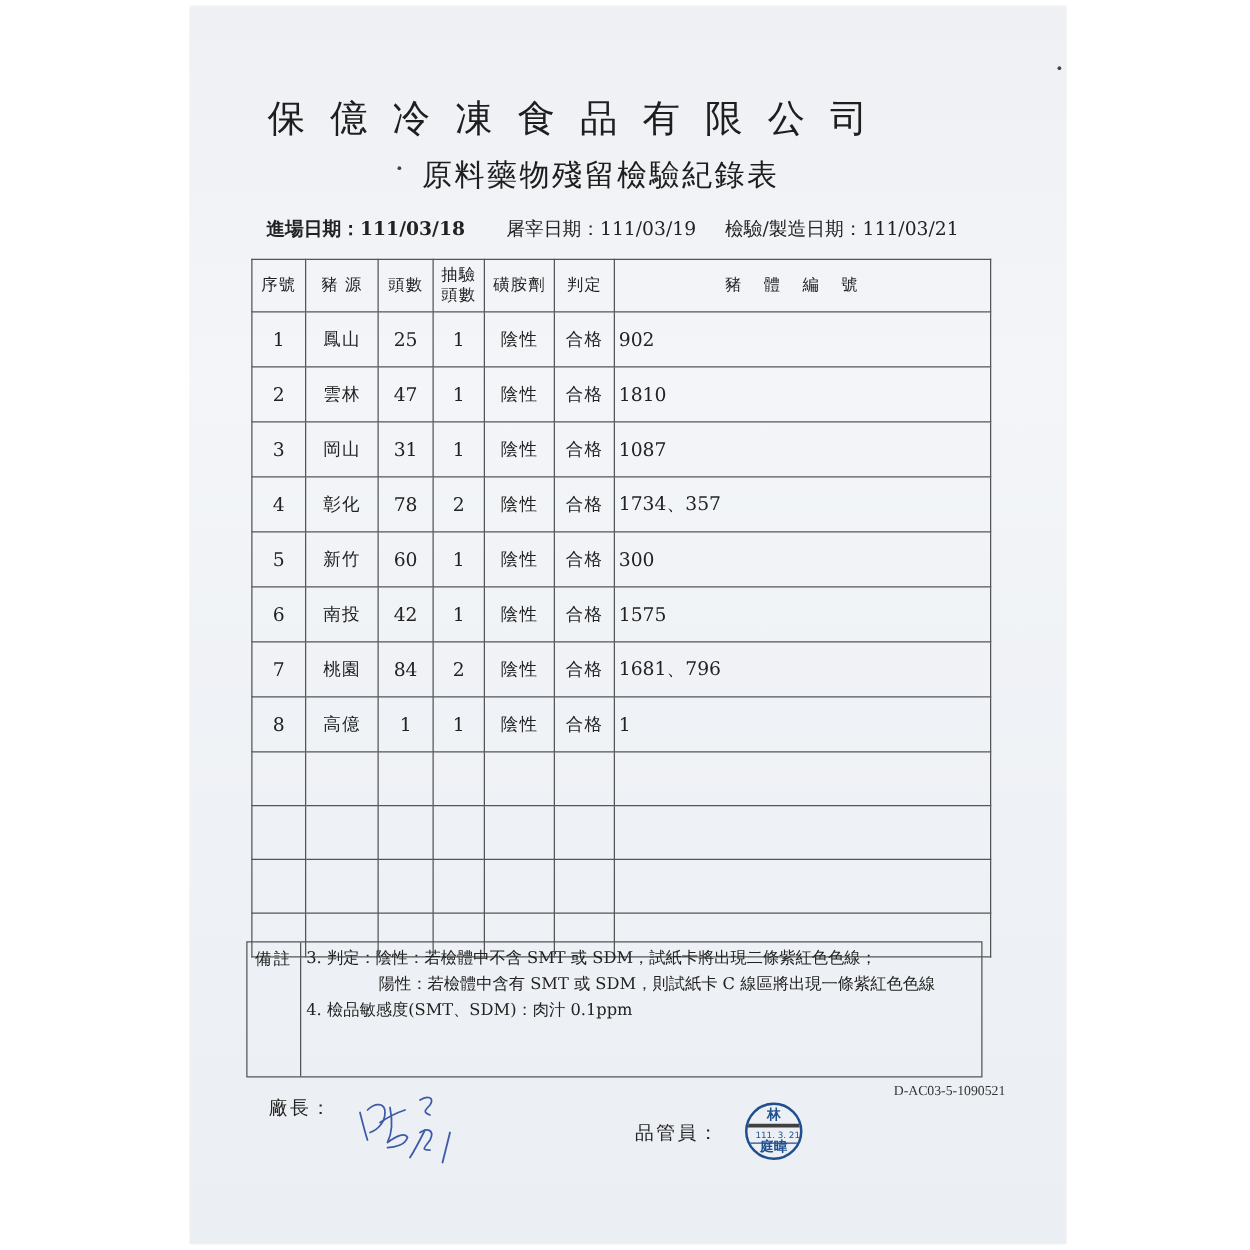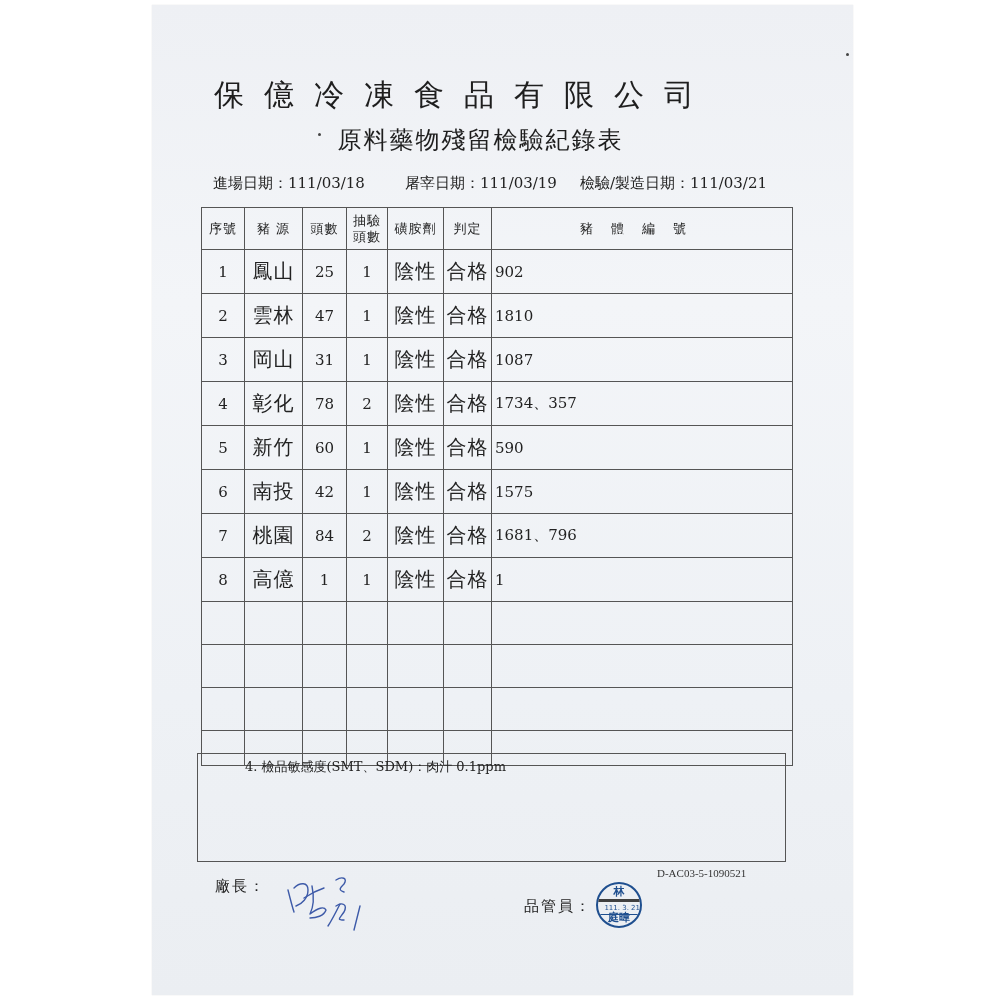--- a/index.html
+++ b/index.html
@@ -75,21 +75,21 @@
       letter-spacing: 1px;
     }
     table.record td { height: 43px; }
     table.record tr.blank td { height: 42px; }
     table.record tr.blank-last td { height: 34px; }
     table.record td.ids {
       text-align: left;
       padding-left: 3px;
       font-size: 15px;
     }
-    table.record td.cjk { font-size: 20px; letter-spacing: 1px; text-align: center; }
+    table.record td.cjk { font-size: 14px; letter-spacing: 1px; text-align: center; }
     th.ids-head { letter-spacing: 18px !important; }
     .notes {
       position: absolute;
       left: 197px;
       top: 753px;
       width: 589px;
       height: 109px;
       border: 1px solid #555;
       box-sizing: border-box;
       font-size: 13px;
@@ -107,21 +107,21 @@
     }
     .notes-list {
       position: absolute;
       left: 47px; top: 2px;
       right: 4px;
       line-height: 21px;
       white-space: nowrap;
     }
     .notes-list .indent { padding-left: 58px; }
     .doc-code {
-      left: 657px; top: 867px;
+      left: 715px; top: 867px;
       font-size: 11px;
       color: #333;
       font-family: "Liberation Serif", serif;
     }
     .sig-label {
       font-size: 15px;
       color: #222;
       letter-spacing: 2px;
     }
     .stamp {
@@ -159,21 +159,21 @@
 <body>
 
 <div class="page"></div>
 
 <div class="abs dot-mark" style="left:846px; top:53px;"></div>
 
 <div class="abs company">保億冷凍食品有限公司</div>
 <div class="abs dot-mark" style="left:318px; top:133px;"></div>
 <div class="abs form-title">原料藥物殘留檢驗紀錄表</div>
 
-<div class="abs dates" style="left:213px;">
+<div class="abs dates" style="left:213px;font-weight:bold;">
   <span>進場日期：</span><span>111/03/18</span>
 </div>
 <div class="abs dates" style="left:405px;">
   <span>屠宰日期：</span><span>111/03/19</span>
 </div>
 <div class="abs dates" style="left:580px;">
   <span>檢驗/製造日期：</span><span>111/03/21</span>
 </div>
 
 <table class="record">
@@ -234,21 +234,21 @@
       <td class="cjk">合格</td>
       <td class="ids">1734、357</td>
     </tr>
     <tr>
       <td>5</td>
       <td class="cjk">新竹</td>
       <td>60</td>
       <td>1</td>
       <td class="cjk">陰性</td>
       <td class="cjk">合格</td>
-      <td class="ids">590</td>
+      <td class="ids">300</td>
     </tr>
     <tr>
       <td>6</td>
       <td class="cjk">南投</td>
       <td>42</td>
       <td>1</td>
       <td class="cjk">陰性</td>
       <td class="cjk">合格</td>
       <td class="ids">1575</td>
     </tr>
@@ -303,21 +303,24 @@
         <td></td>
         <td></td>
         <td></td>
         <td></td>
         <td></td>
     </tr>
   </tbody>
 </table>
 
 <div class="notes">
+  <div class="notes-label">備註</div>
   <div class="notes-list">
+    <div>3. 判定：陰性：若檢體中不含 SMT 或 SDM，試紙卡將出現二條紫紅色色線；</div>
+    <div class="indent">陽性：若檢體中含有 SMT 或 SDM，則試紙卡 C 線區將出現一條紫紅色色線</div>
     <div>4. 檢品敏感度(SMT、SDM)：肉汁 0.1ppm</div>
   </div>
 </div>
 
 <div class="abs doc-code">D-AC03-5-1090521</div>
 
 <div class="abs sig-label" style="left:215px; top:877px;">廠長：</div>
 
 <svg class="abs" style="left:278px; top:868px;" width="110" height="70" viewBox="0 0 110 70">
   <g fill="none" stroke="#3d5aa8" stroke-width="1.4" stroke-linecap="round" stroke-linejoin="round">
@@ -325,19 +328,19 @@
     <path d="M16 20 C 22 14, 30 14, 30 22 C 30 30, 24 36, 18 38"></path>
     <path d="M26 30 C 32 26, 40 22, 46 20"></path>
     <path d="M34 18 C 36 28, 36 38, 32 46 C 40 40, 46 38, 48 42 C 46 48, 38 50, 32 50"></path>
     <path d="M58 12 C 64 8, 70 10, 66 16 C 62 20, 60 22, 66 24"></path>
     <path d="M62 36 C 58 44, 54 52, 50 58"></path>
     <path d="M58 38 C 64 34, 70 36, 66 44 C 62 50, 58 52, 66 52"></path>
     <path d="M82 38 C 80 46, 78 54, 76 62"></path>
   </g>
 </svg>
 
-<div class="abs sig-label" style="left:524px; top:897px;">品管員：</div>
+<div class="abs sig-label" style="left:508px; top:897px;">品管員：</div>
 
 <div class="abs stamp">
   <div class="stamp-top">林</div>
   <div class="stamp-band">111. 3. 21</div>
   <div class="stamp-bottom">庭暐</div>
 </div>
 
 </body></html>

